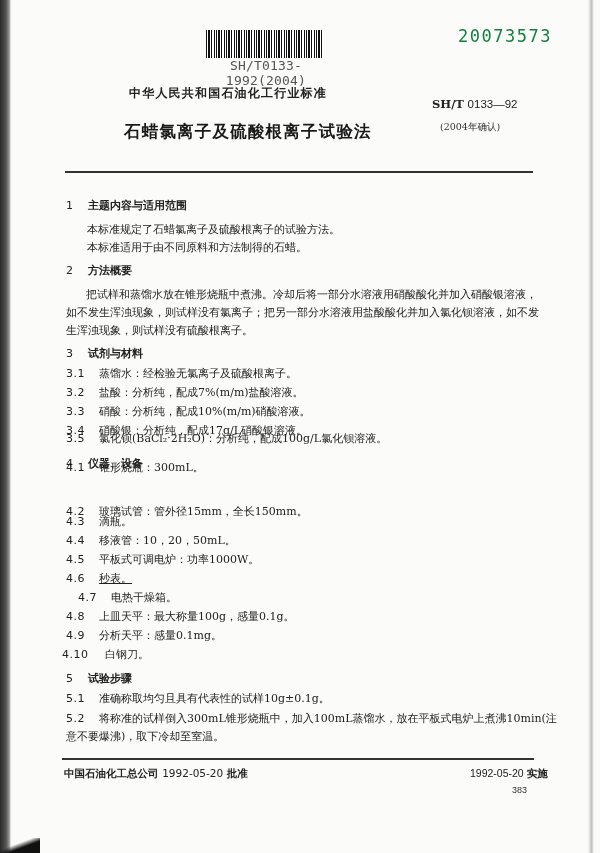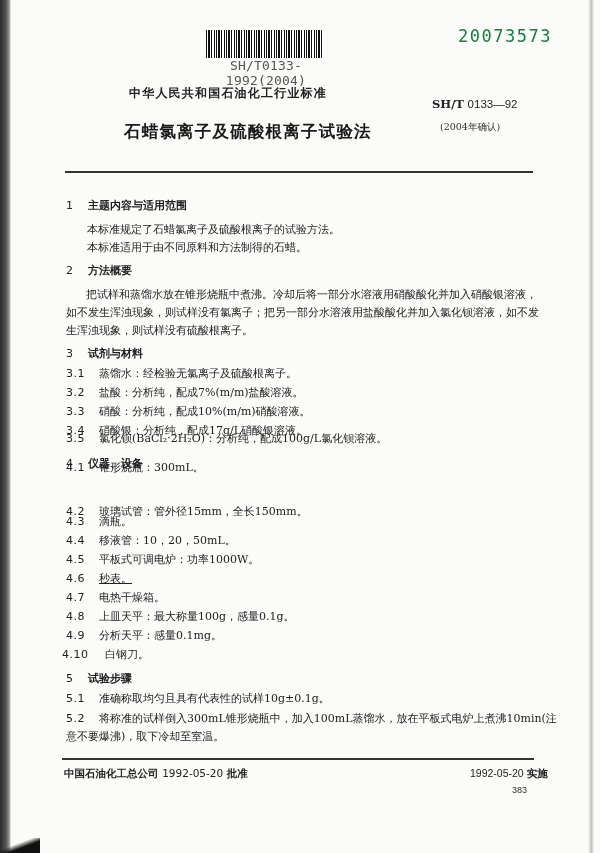--- a/index.html
+++ b/index.html
@@ -131,21 +131,21 @@
 <div class="item" style="top:413px; margin-top:10px;"><span class="no">3.4</span><span>硝酸银：分析纯，配成17g/L硝酸银溶液。</span></div>
 <div class="item" style="top:431px;"><span class="no">3.5</span><span>氯化钡(BaCl₂·2H₂O)：分析纯，配成100g/L氯化钡溶液。</span></div>
 
 <div class="section-head" style="top:456px;"><span class="no">4</span><span>仪器、设备</span></div>
 <div class="item" style="top:460px;"><span class="no">4.1</span><span>锥形烧瓶：300mL。</span></div>
 <div class="item" style="top:504px;"><span class="no">4.2</span><span>玻璃试管：管外径15mm，全长150mm。</span></div>
 <div class="item" style="top:514px;"><span class="no">4.3</span><span>滴瓶。</span></div>
 <div class="item" style="top:533px;"><span class="no">4.4</span><span>移液管：10，20，50mL。</span></div>
 <div class="item" style="top:552px;"><span class="no">4.5</span><span>平板式可调电炉：功率1000W。</span></div>
 <div class="item" style="top:571px;text-decoration:underline;"><span class="no">4.6</span><span>秒表。</span></div>
-<div class="item" style="top:590px;"><span class="no">4.7</span><span>电热干燥箱。</span></div>
+<div class="item" style="top:590px;margin-left:12px;"><span class="no">4.7</span><span>电热干燥箱。</span></div>
 <div class="item" style="top:609px;"><span class="no">4.8</span><span>上皿天平：最大称量100g，感量0.1g。</span></div>
 <div class="item" style="top:628px;"><span class="no">4.9</span><span>分析天平：感量0.1mg。</span></div>
 <div class="item" style="top:647px; left:62px;"><span class="no" style="width:43px;">4.10</span><span>白钢刀。</span></div>
 
 <div class="section-head" style="top:671px;"><span class="no">5</span><span>试验步骤</span></div>
 <div class="item" style="top:691px;"><span class="no">5.1</span><span>准确称取均匀且具有代表性的试样10g±0.1g。</span></div>
 <div class="item" style="top:711px;"><span class="no">5.2</span><span>将称准的试样倒入300mL锥形烧瓶中，加入100mL蒸馏水，放在平板式电炉上煮沸10min(注</span></div>
 <div class="item" style="top:729px; left:66px;">意不要爆沸)，取下冷却至室温。</div>
 
 <div class="rule-bottom"></div>

